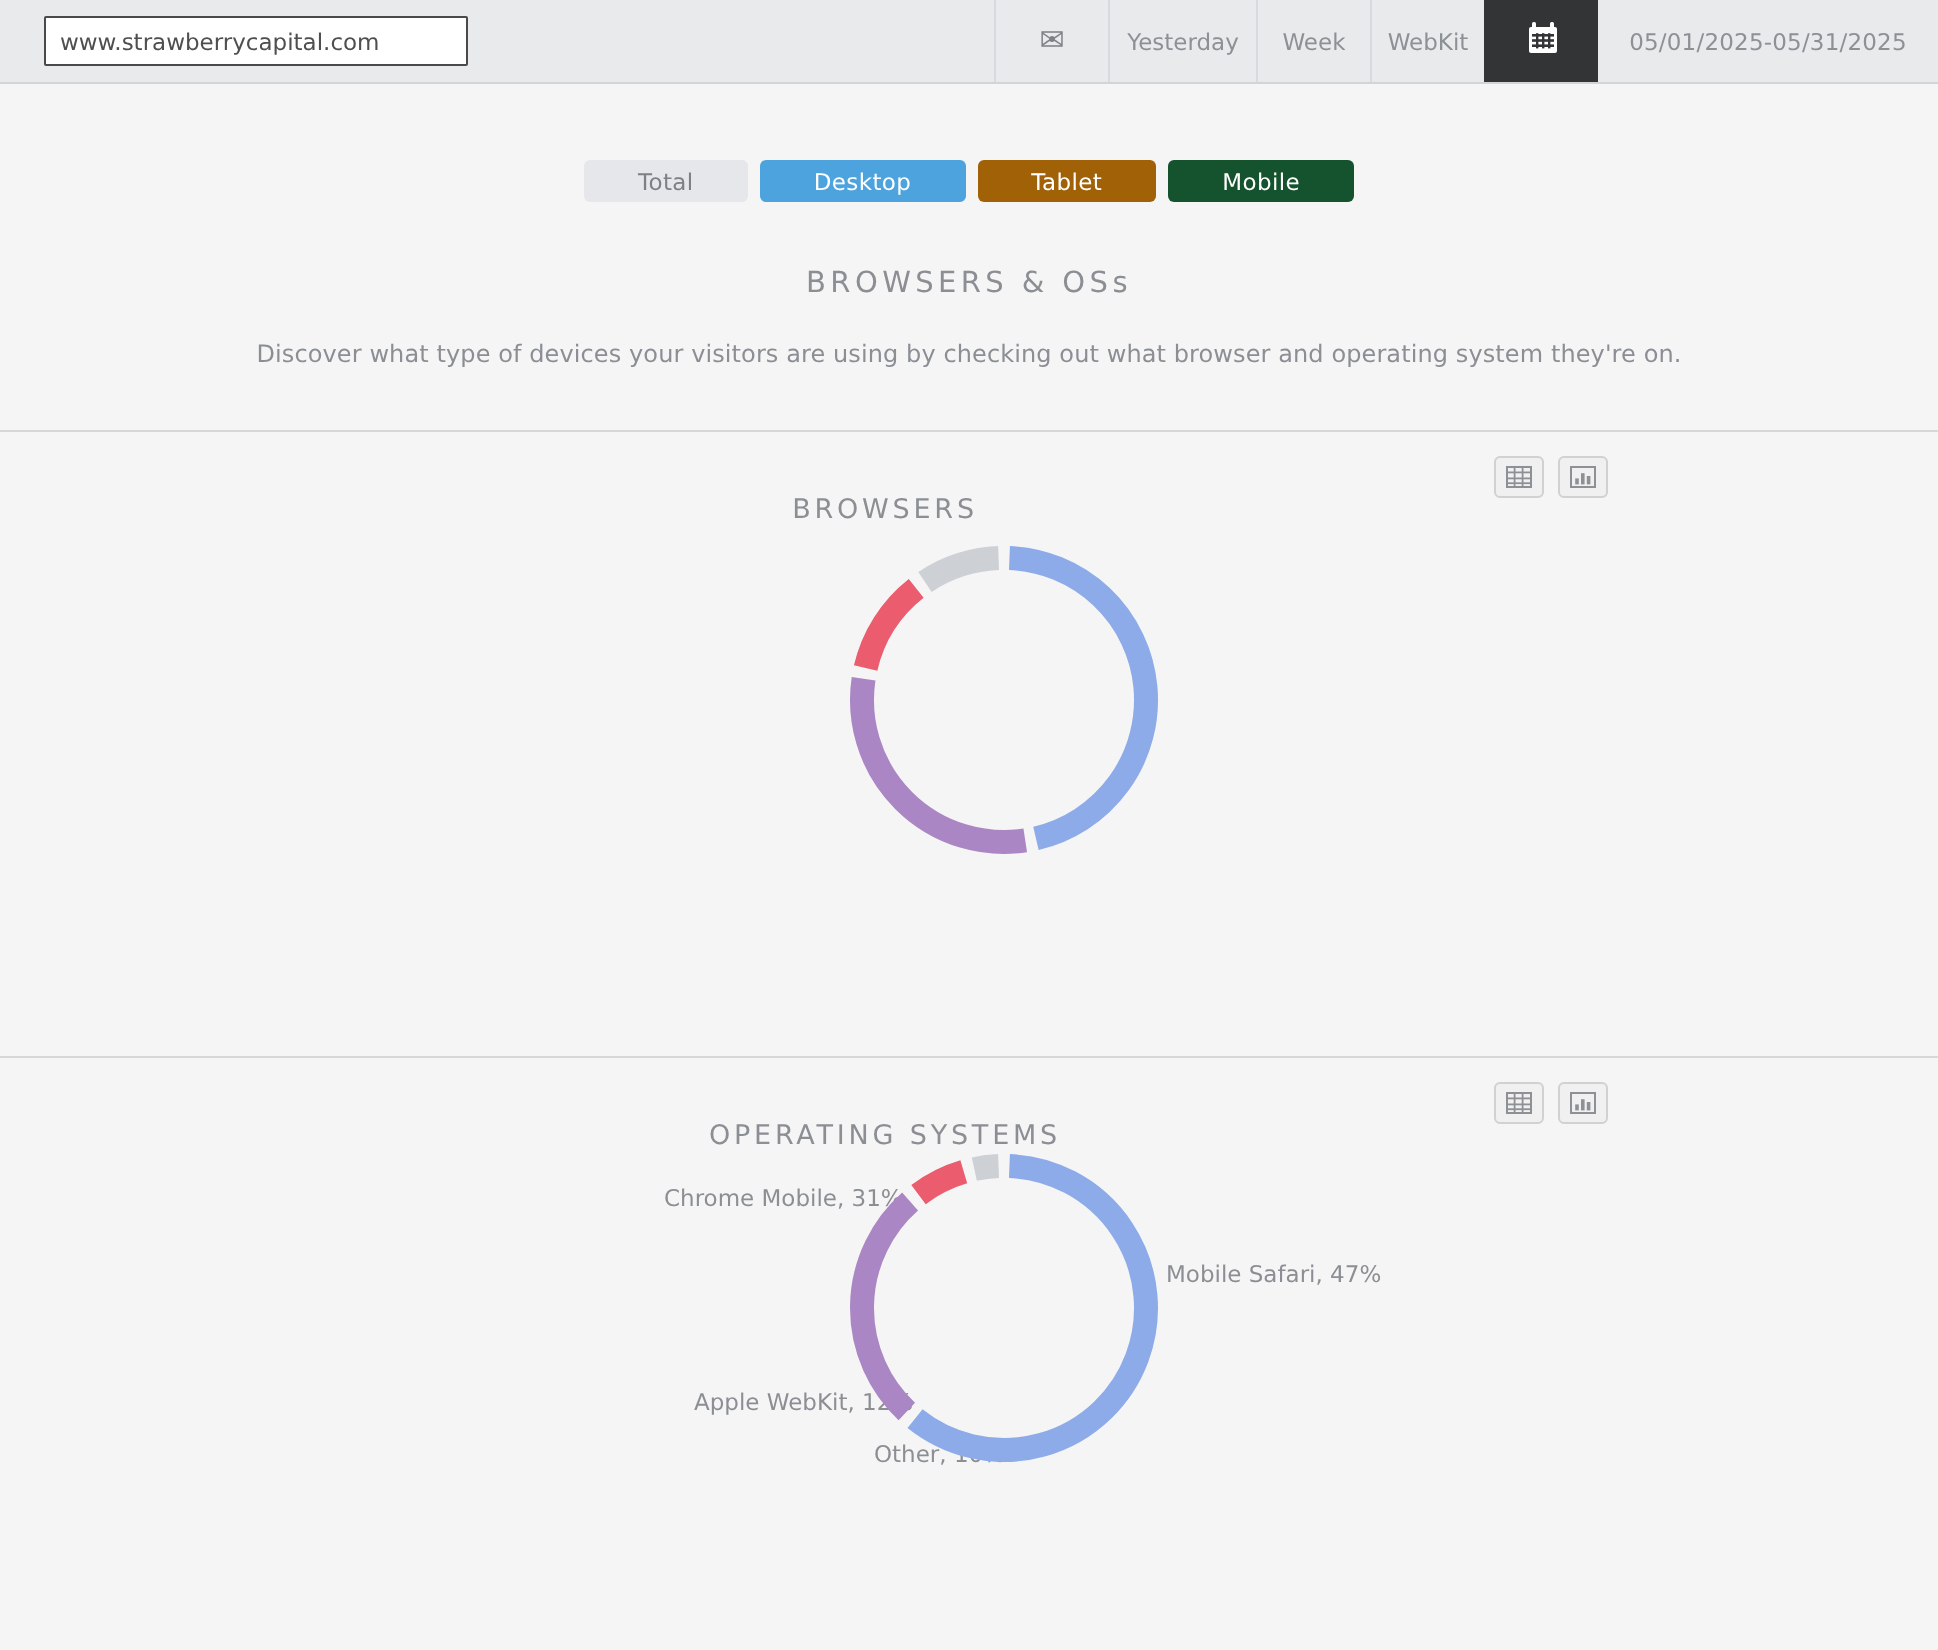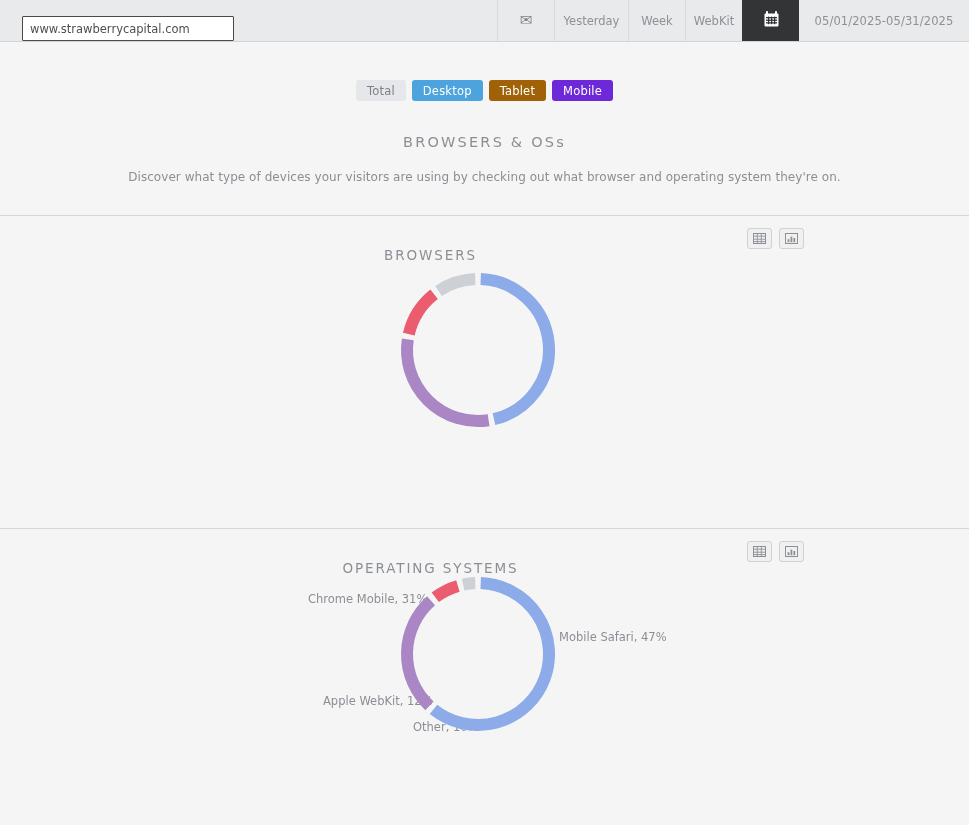--- a/index.html
+++ b/index.html
@@ -14,21 +14,21 @@
   }
 
   
   .topbar {
     position: relative;
     width: 969px;
     height: 42px;
     background: #e8eaec;
     border-bottom: 1px solid #d2d5d8;
     display: flex;
-    align-items: flex-end;
+    align-items: center;
   }
   .topbar-left {
     flex: 1 1 auto;
     display: flex;
     align-items: center;
     padding-left: 22px;
   }
   .url-input {
     width: 212px;
     height: 25px;
@@ -75,34 +75,34 @@
   
   .device-tabs {
     width: 969px;
     display: flex;
     justify-content: center;
     gap: 6px;
     margin-top: 38px;
   }
   .device-tab {
     height: 21px;
-    padding: 0 11px;
+    padding: 0 27px;
     display: inline-flex;
     align-items: center;
     justify-content: center;
     border-radius: 3px;
     font-size: 11.5px;
     letter-spacing: 0.2px;
     cursor: pointer;
     user-select: none;
   }
   .device-tab.total  { background: #e5e7ea; color: #7d8185; }
   .device-tab.desktop{ background: #4ca3dd; color: #ffffff; }
   .device-tab.tablet { background: #a16207; color: #ffffff; }
-  .device-tab.mobile { background: #6d28d9; color: #ffffff; }
+  .device-tab.mobile { background: #14532d; color: #ffffff; }
 
   
   .page-head { text-align: center; }
   .page-title {
     margin-top: 33px;
     font-size: 14.5px;
     letter-spacing: 2.2px;
     color: #8b8f94;
     font-weight: normal;
   }
@@ -114,21 +114,21 @@
   }
 
   .divider {
     width: 969px;
     height: 1px;
     background: #d5d7d9;
   }
   .divider.first { margin-top: 31px; }
 
   
-  .section { position: relative; width: 861px; }
+  .section { position: relative; width: 861px; padding-left: 24px; }
   .section-title {
     text-align: center;
     font-size: 13.5px;
     letter-spacing: 1.9px;
     color: #8b8f94;
     font-weight: normal;
     padding-top: 31px;
   }
   .section-tools {
     position: absolute;

